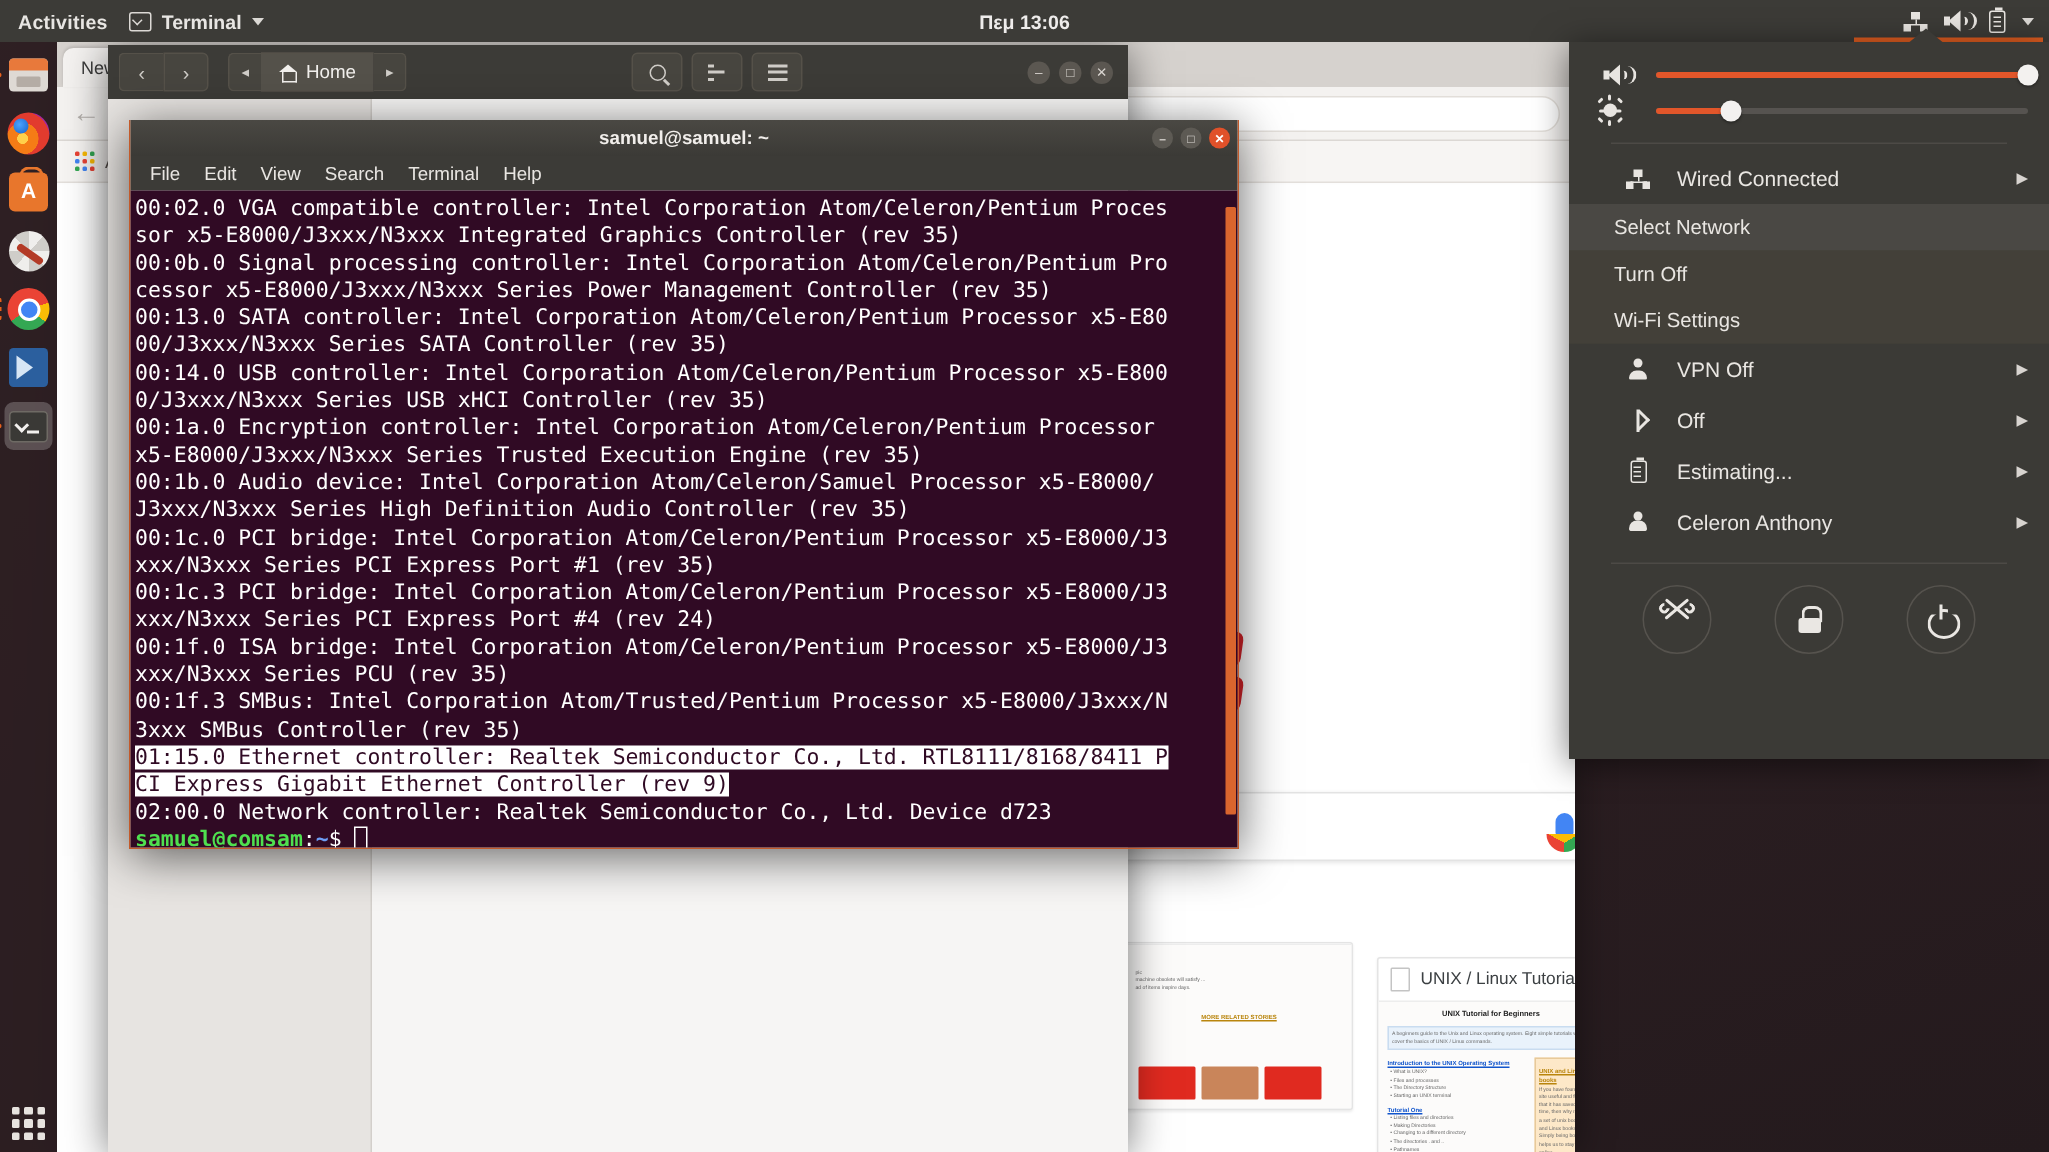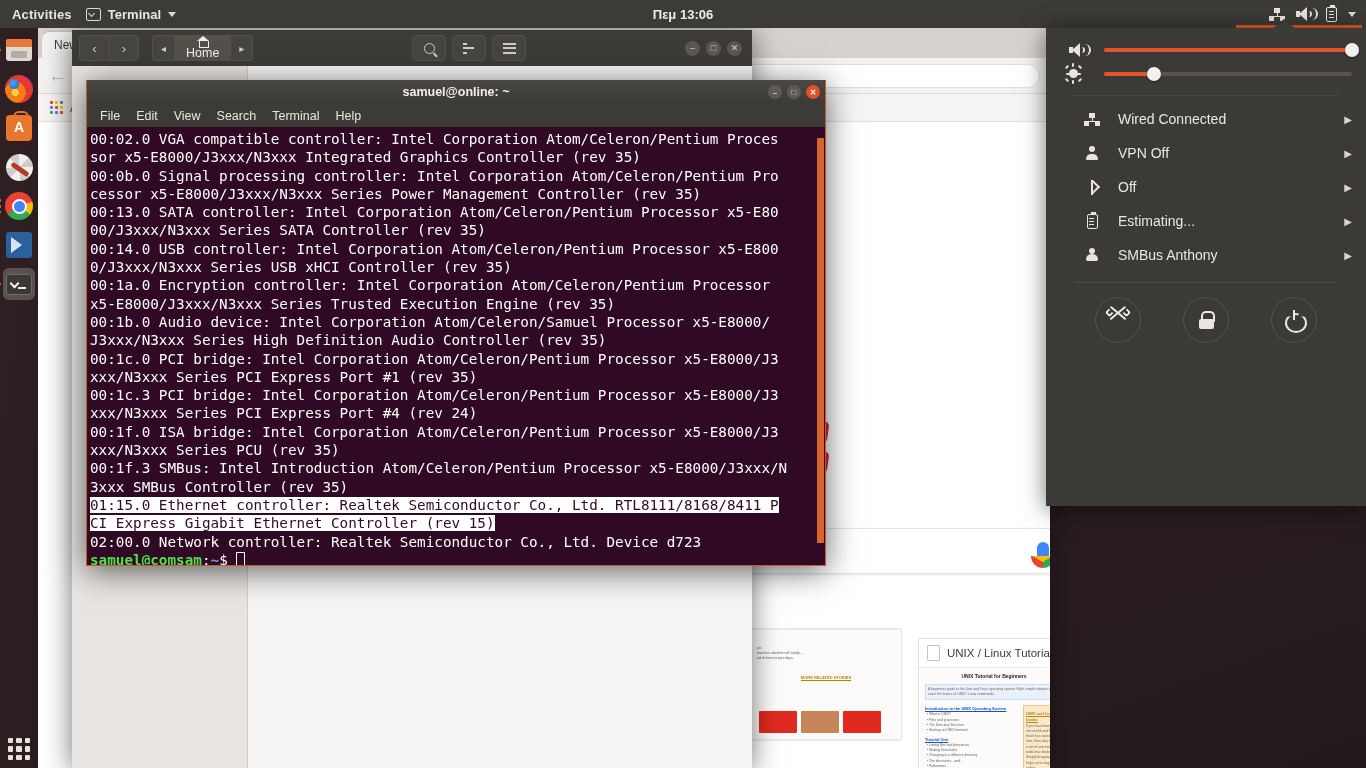--- a/index.html
+++ b/index.html
@@ -460,21 +460,21 @@
     <div id="naut-head">
       <div class="nbtn joined-l">
         <span>‹</span>
       </div>
       <div class="nbtn joined-r" style="margin-left:-5px;">
         <span>›</span>
       </div>
       <div class="nbtn" style="margin-left:8px;min-width:22px;border-right:none;border-radius:4px 0 0 4px;font-size:10px;">
         <span>◂</span>
       </div>
-      <div class="nbtn path-mid" style="margin-left:-5px;flex-direction:column;">
+      <div class="nbtn path-mid" style="margin-left:-5px;">
         <span class="home-ico"></span>
         <span>Home</span>
       </div>
       <div class="nbtn" style="margin-left:-5px;min-width:22px;border-left:none;border-radius:0 4px 4px 0;font-size:10px;">
         <span>▸</span>
       </div>
       <div style="margin-left:auto;display:flex;gap:6px;align-items:center;">
         <div class="nbtn" style="width:34px">
           <span class="magn"></span>
         </div>
@@ -506,21 +506,21 @@
       </div>
     </div>
     <div id="naut-body">
       <div id="naut-side"></div>
       <div id="naut-main"></div>
     </div>
   </div>
 
   <div id="terminal">
     <div id="term-title">
-      <span>samuel@online: ~</span>
+      <span>samuel@samuel: ~</span>
       <div id="term-wc">
         <span class="twc">–</span>
         <span class="twc">□</span>
         <span class="twc close">✕</span>
       </div>
     </div>
     <div id="term-menu">
       <div>File</div>
       <div>Edit</div>
       <div>View</div>
@@ -539,24 +539,24 @@
 <span>00:1a.0 Encryption controller: Intel Corporation Atom/Celeron/Pentium Processor</span>
 <span>x5-E8000/J3xxx/N3xxx Series Trusted Execution Engine (rev 35)</span>
 <span>00:1b.0 Audio device: Intel Corporation Atom/Celeron/Samuel Processor x5-E8000/</span>
 <span>J3xxx/N3xxx Series High Definition Audio Controller (rev 35)</span>
 <span>00:1c.0 PCI bridge: Intel Corporation Atom/Celeron/Pentium Processor x5-E8000/J3</span>
 <span>xxx/N3xxx Series PCI Express Port #1 (rev 35)</span>
 <span>00:1c.3 PCI bridge: Intel Corporation Atom/Celeron/Pentium Processor x5-E8000/J3</span>
 <span>xxx/N3xxx Series PCI Express Port #4 (rev 24)</span>
 <span>00:1f.0 ISA bridge: Intel Corporation Atom/Celeron/Pentium Processor x5-E8000/J3</span>
 <span>xxx/N3xxx Series PCU (rev 35)</span>
-<span>00:1f.3 SMBus: Intel Introduction Atom/Celeron/Pentium Processor x5-E8000/J3xxx/N</span>
+<span>00:1f.3 SMBus: Intel Corporation Atom/Trusted/Pentium Processor x5-E8000/J3xxx/N</span>
 <span>3xxx SMBus Controller (rev 35)</span>
 <span class="sel">01:15.0 Ethernet controller: Realtek Semiconductor Co., Ltd. RTL8111/8168/8411 P</span>
-<span class="sel">CI Express Gigabit Ethernet Controller (rev 15)</span>
+<span class="sel">CI Express Gigabit Ethernet Controller (rev 9)</span>
 <span>02:00.0 Network controller: Realtek Semiconductor Co., Ltd. Device d723</span>
 <span class="prompt-u">samuel@comsam</span><span class="prompt-w">:</span><span class="prompt-p">~</span><span class="prompt-w">$</span> <span class="cursor"></span></div>
     <div id="term-scroll"></div>
   </div>
 
   <div id="dock">
     <div class="dock-item running">
       <span class="di-files"></span>
     </div>
     <div class="dock-item">
@@ -676,20 +676,25 @@
             <i></i>
             <i></i>
             <i></i>
           </span>
       </span>
       <span class="mlabel">Wired Connected</span>
       <span class="arr">▶</span>
     </div>
 
 
+    <div class="sub-block">
+      <div class="sub-row" style="background:#4a4844;">Select Network</div>
+      <div class="sub-row">Turn Off</div>
+      <div class="sub-row">Wi-Fi Settings</div>
+    </div>
 
     <div class="menu-row">
       <span class="mi">
           <span class="vpn-ico"></span>
         </span>
       <span class="mlabel">VPN Off</span>
       <span class="arr">▶</span>
     </div>
 
     <div class="menu-row">
@@ -705,21 +710,21 @@
           <span class="bat-ico"></span>
         </span>
       <span class="mlabel">Estimating...</span>
       <span class="arr">▶</span>
     </div>
 
     <div class="menu-row">
       <span class="mi">
           <span class="usr-ico"></span>
         </span>
-      <span class="mlabel">SMBus Anthony</span>
+      <span class="mlabel">Celeron Anthony</span>
       <span class="arr">▶</span>
     </div>
 
     <div class="sep"></div>
 
     <div id="sys-actions">
       <span class="act">
         <span class="wrench">
             <s></s>
             <u></u>

